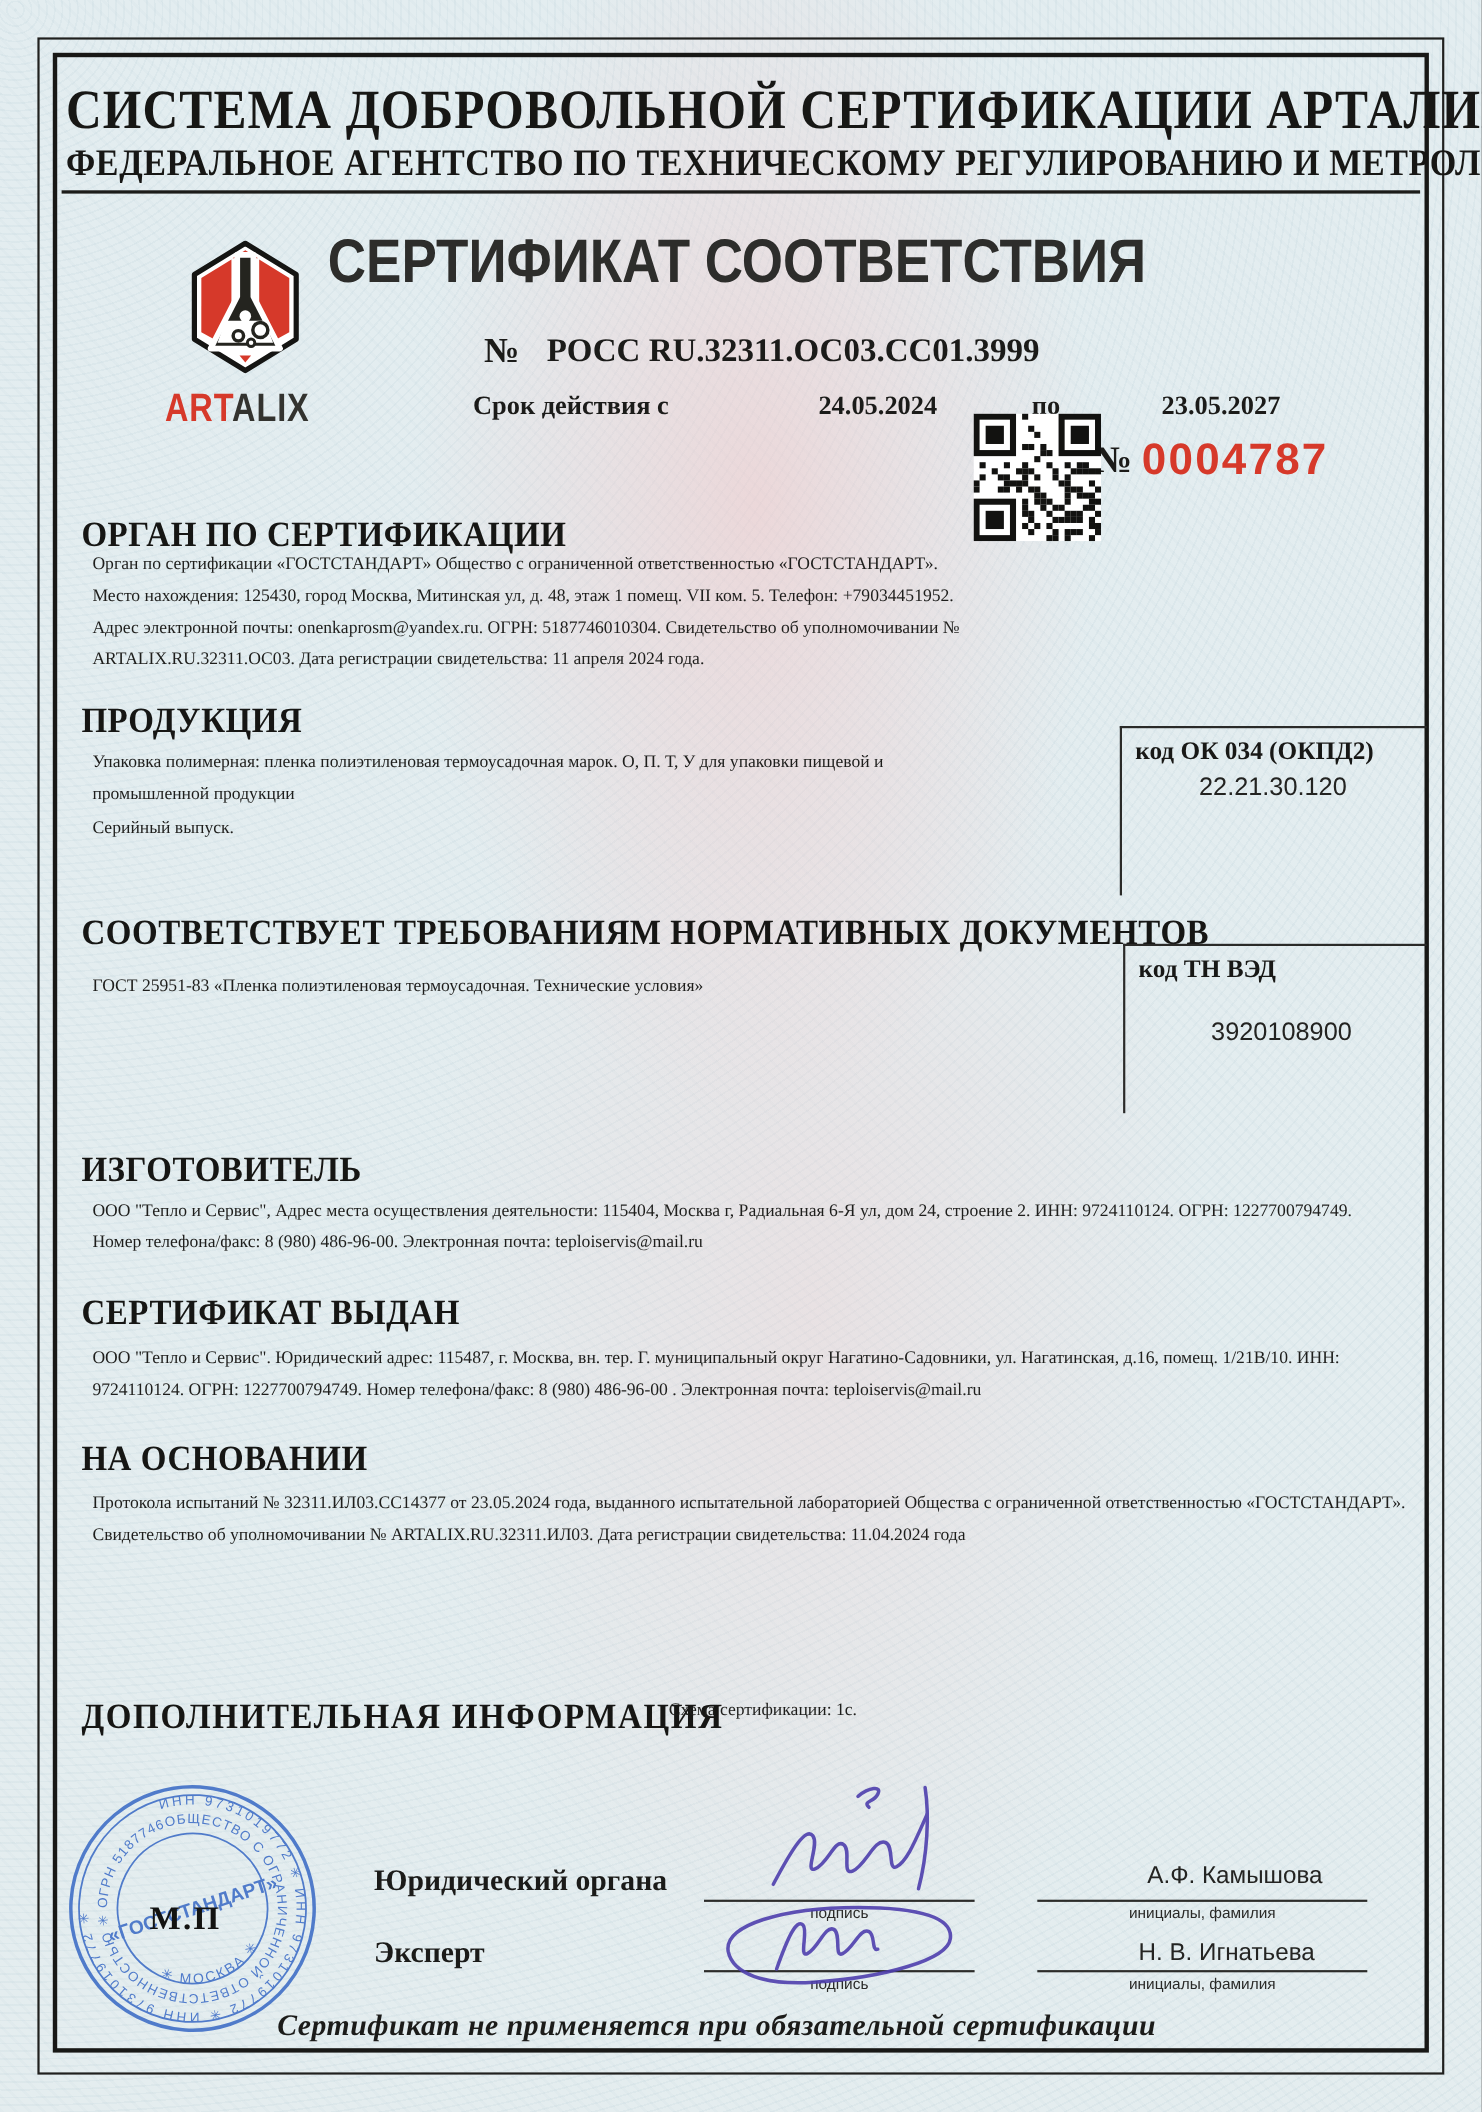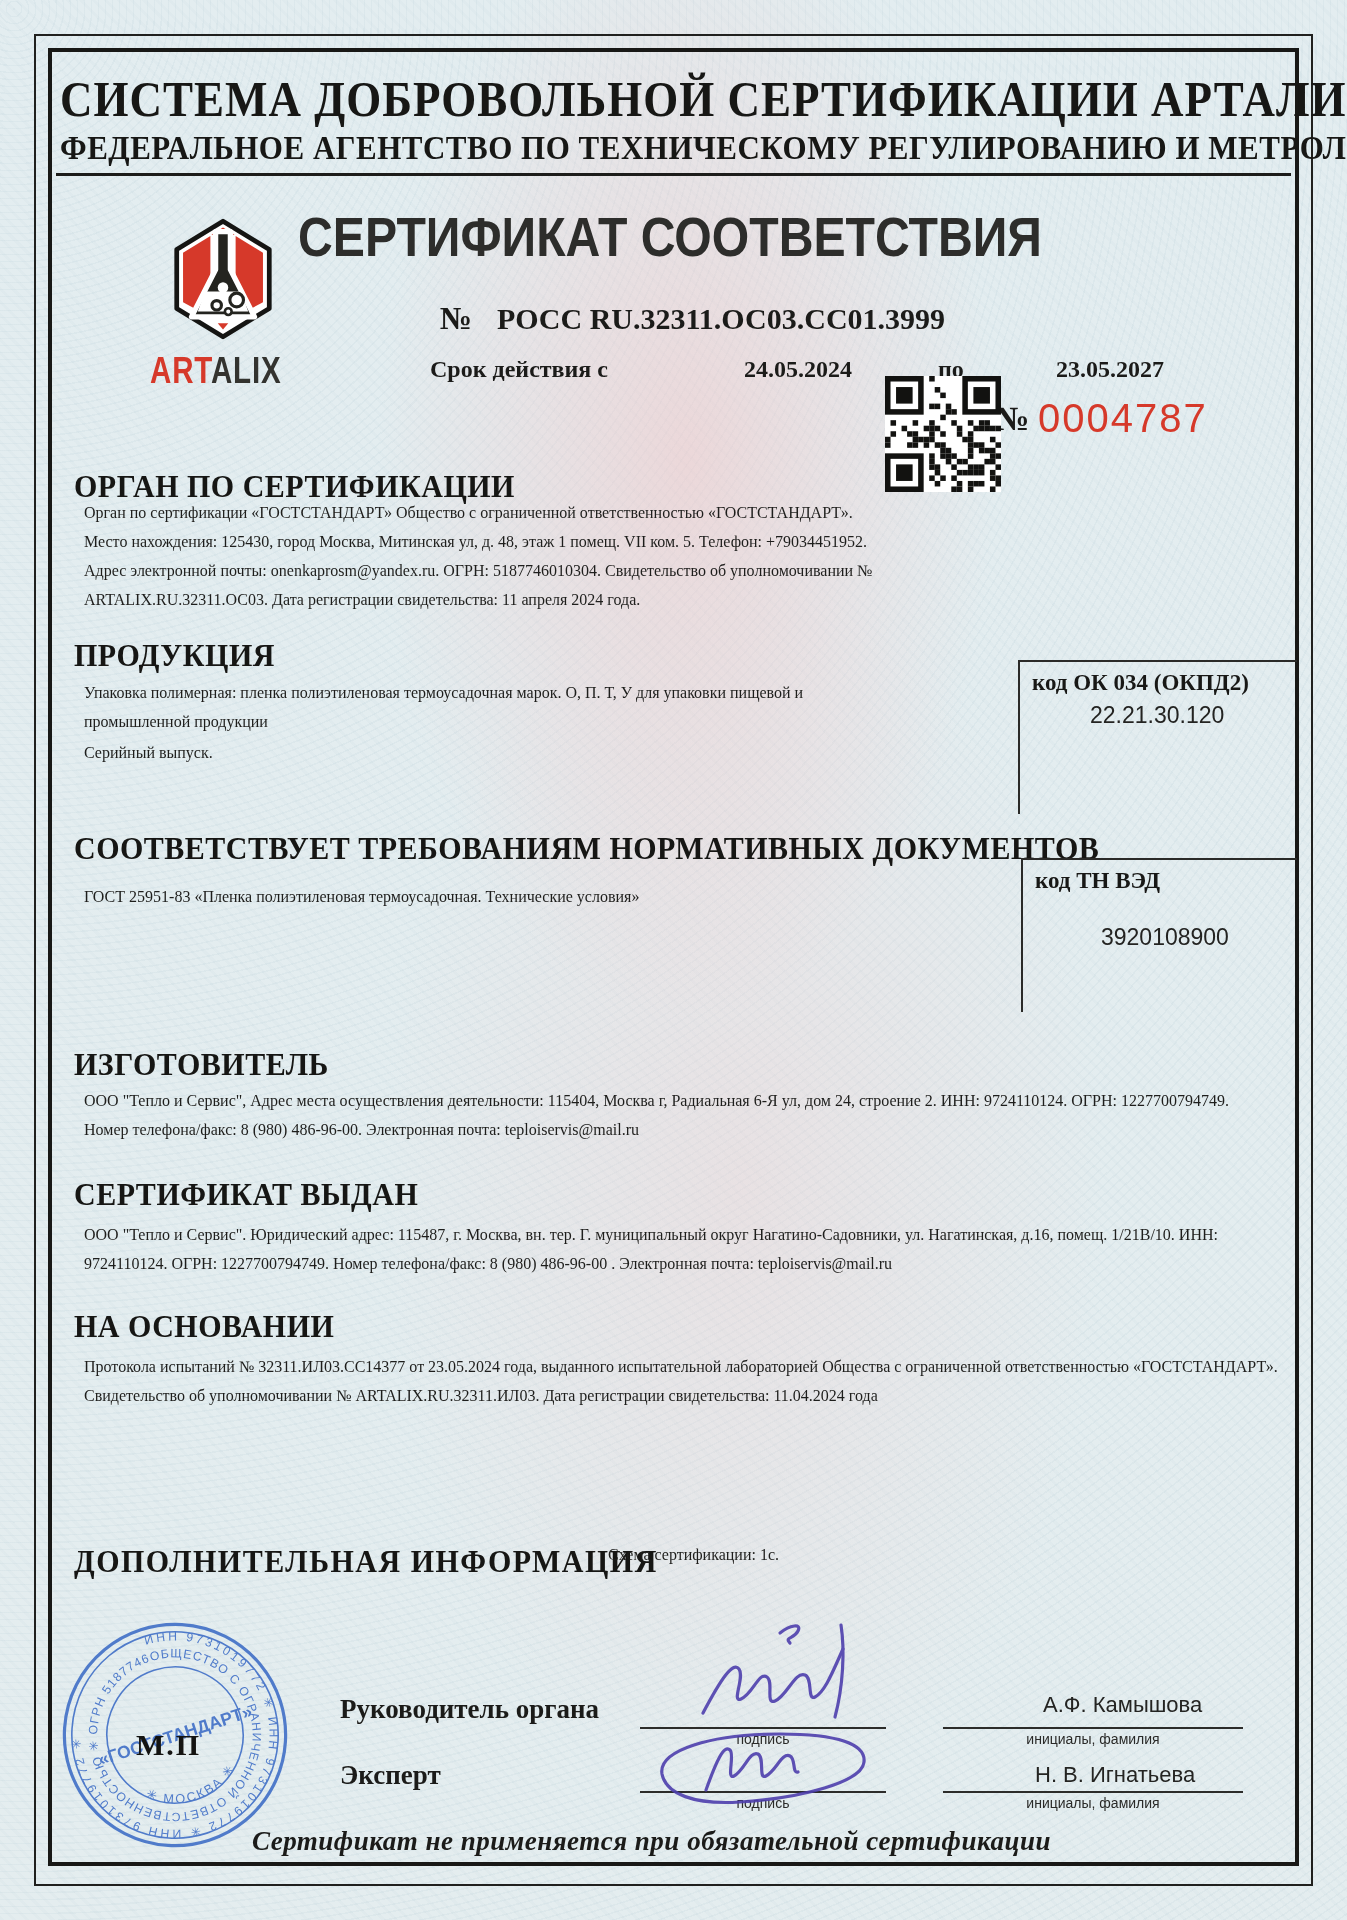--- a/index.html
+++ b/index.html
@@ -29,21 +29,21 @@
   .hdr-rule{left:56px;right:56px;top:173px;height:3px;background:#1c1c1a;}
   .big-title{
     left:298px;top:204px;
     font-size:56px;font-weight:700;color:#2d2d2b;
     white-space:nowrap;letter-spacing:0;
     transform:scaleX(.86);transform-origin:0 0;
   }
   .serif-b{font-family:"Liberation Serif",serif;font-weight:700;color:#1b1b19;white-space:nowrap;}
   .regline{font-size:30px;}
   .valline{font-size:24px;}
-  .formnum{color:var(--accent-red,#d0392b);font-size:40px;letter-spacing:2px;font-family:"Liberation Sans",sans-serif;font-weight:400;white-space:nowrap;}
+  .formnum{color:var(--accent-red,#d0392b);font-size:40px;letter-spacing:2px;font-family:"Liberation Sans",sans-serif;font-weight:700;white-space:nowrap;}
   .sec-h{
     font-family:"Liberation Serif",serif;font-weight:700;font-size:30px;
     color:#161614;white-space:nowrap;letter-spacing:.5px;
     transform:scale(1,1.08);transform-origin:0 0;
   }
   .txt{font-size:16px;line-height:29px;color:#1e1e1c;font-family:Liberation Serif, serif;}
   .codebox{border-left:2px solid #2a2a28;border-top:2px solid #2a2a28;}
   .codebox .lbl{font-family:"Liberation Serif",serif;font-weight:700;font-size:23px;color:#181816;white-space:nowrap;}
   .codebox .val{font-size:23px;color:#232321;white-space:nowrap;}
   .wordmark{font-size:36px;font-weight:700;letter-spacing:1px;transform:scaleX(.82);transform-origin:0 0;white-space:nowrap;}
@@ -262,21 +262,21 @@
       <g fill="var(--stamp-blue,#3c6cc6)" stroke="none" font-family="Liberation Sans, sans-serif">
         <text font-size="11.5" letter-spacing="2.5"><textPath href="#ring-outer-path">ИНН 9731019772  ✳  ИНН 9731019772  ✳  ИНН 9731019772  ✳</textPath></text>
         <text font-size="11.5" letter-spacing="1"><textPath href="#ring-middle-path">ОБЩЕСТВО С ОГРАНИЧЕННОЙ ОТВЕТСТВЕННОСТЬЮ ✳ ОГРН 5187746010304</textPath></text>
         <text font-size="12" letter-spacing="2" text-anchor="middle"><textPath href="#ring-bottom-path" startOffset="50%">✳ МОСКВА ✳</textPath></text>
         <text x="110" y="116" text-anchor="middle" font-size="16.5" font-weight="700">«ГОСТСТАНДАРТ»</text>
       </g>
     </g>
   </svg>
   <div class="abs mp" style="left:136px;top:1728px;">М.П</div>
 
-  <div class="abs serif-b sigrole" style="left:340px;top:1694px;">Руководитель органа</div>
+  <div class="abs serif-b sigrole" style="left:340px;top:1694px;">Юридический органа</div>
   <div class="abs sigline" style="left:640px;top:1727px;width:246px;"></div>
   <div class="abs sigcap" style="left:640px;top:1731px;width:246px;">подпись</div>
   <div class="abs signame" style="left:1043px;top:1692px;">А.Ф. Камышова</div>
   <div class="abs sigline" style="left:943px;top:1727px;width:300px;"></div>
   <div class="abs sigcap" style="left:943px;top:1731px;width:300px;">инициалы, фамилия</div>
 
   <div class="abs serif-b sigrole" style="left:340px;top:1760px;">Эксперт</div>
   <div class="abs sigline" style="left:640px;top:1791px;width:246px;"></div>
   <div class="abs sigcap" style="left:640px;top:1795px;width:246px;">подпись</div>
   <div class="abs signame" style="left:1035px;top:1762px;">Н. В. Игнатьева</div>

